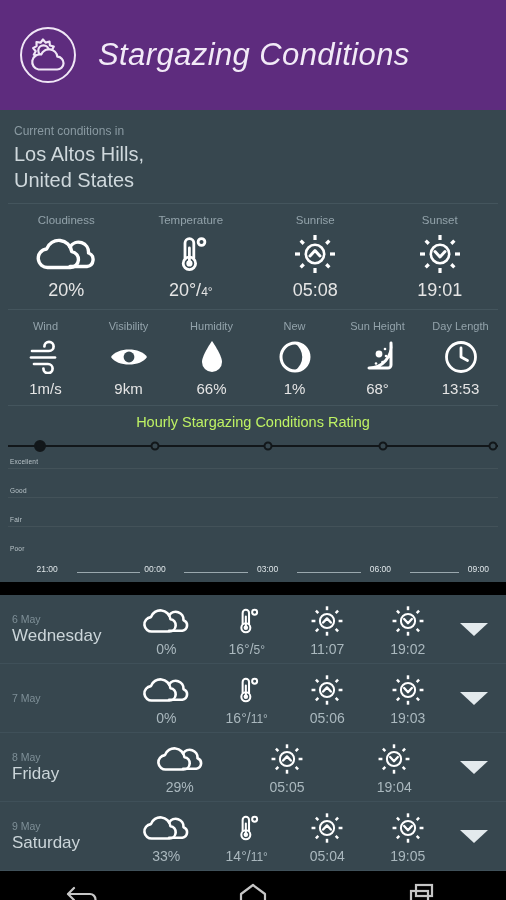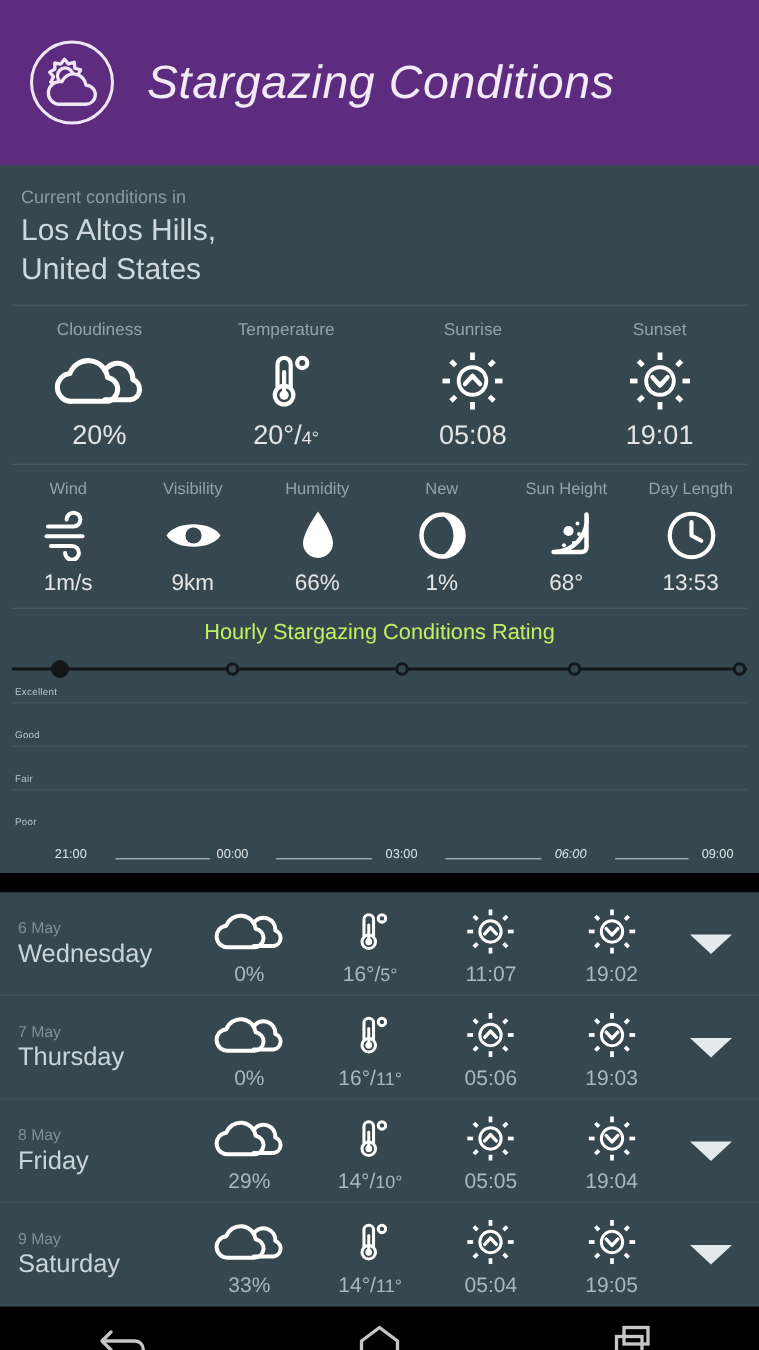--- a/index.html
+++ b/index.html
@@ -295,21 +295,21 @@
         <div class="grid-label" style="top:80px;">Fair</div>
         <div class="grid-line" style="top:90px;"></div>
 
         <div class="grid-label" style="top:109px;">Poor</div>
       </div>
 
       <div class="axis">
         <div class="axis-tick" style="left:8%;">21:00</div>
         <div class="axis-tick" style="left:30%;">00:00</div>
         <div class="axis-tick" style="left:53%;">03:00</div>
-        <div class="axis-tick" style="left:76%;font-style:italic;">06:00</div>
+        <div class="axis-tick" style="left:76%;">06:00</div>
         <div class="axis-tick" style="left:96%;">09:00</div>
         <div class="axis-rule" style="left:14%;width:13%;"></div>
         <div class="axis-rule" style="left:36%;width:13%;"></div>
         <div class="axis-rule" style="left:59%;width:13%;"></div>
         <div class="axis-rule" style="left:82%;width:10%;"></div>
       </div>
     </div>
 
     <div class="black-gap"></div>
 
@@ -386,21 +386,20 @@
           </div>
         </div>
         <div class="fc-arrow">
           <span class="caret"></span>
         </div>
       </div>
 
       <div class="fc-row">
         <div class="fc-date">
           <div class="fc-day-num">7 May</div>
-          <div class="fc-day-name">Thursday</div>
         </div>
         <div class="fc-cells">
           <div class="fc-cell">
             <div class="fc-icon">
               <svg width="56" height="34" viewBox="0 0 72 42">
                   <g fill="none" stroke="#ffffff" stroke-width="3.4" stroke-linejoin="round" stroke-linecap="round">
                     <path d="M40 14 a10 10 0 0 1 18.5 6 a7 7 0 0 1 -1.5 13.5 h-17"></path>
                     <path d="M18.5 34.5 h22 a8 8 0 0 0 1.2 -15.9 a13 13 0 0 0 -25.1 -2.6 a8.4 8.4 0 0 0 1.9 18.5z"></path>
                   </g>
                 </svg>
@@ -474,34 +473,20 @@
           <div class="fc-cell">
             <div class="fc-icon">
               <svg width="56" height="34" viewBox="0 0 72 42">
                   <g fill="none" stroke="#ffffff" stroke-width="3.4" stroke-linejoin="round" stroke-linecap="round">
                     <path d="M40 14 a10 10 0 0 1 18.5 6 a7 7 0 0 1 -1.5 13.5 h-17"></path>
                     <path d="M18.5 34.5 h22 a8 8 0 0 0 1.2 -15.9 a13 13 0 0 0 -25.1 -2.6 a8.4 8.4 0 0 0 1.9 18.5z"></path>
                   </g>
                 </svg>
             </div>
             <div class="fc-val">29%</div>
-          </div>
-          <div class="fc-cell">
-            <div class="fc-icon">
-              <svg width="32" height="34" viewBox="0 0 44 44">
-                  <g fill="none" stroke="#ffffff" stroke-width="2.8" stroke-linecap="round">
-                    <path d="M16 26 V11 a4.4 4.4 0 0 1 8.8 0 V26"></path>
-                    <circle cx="20.4" cy="31.4" r="6.2"></circle>
-                    <line x1="20.4" y1="16" x2="20.4" y2="29"></line>
-                    <circle cx="32.5" cy="10" r="3.4"></circle>
-                  </g>
-                  <circle cx="20.4" cy="31.4" r="3.1" fill="#ffffff"></circle>
-                </svg>
-            </div>
-            <div class="fc-val"><span>14°/</span><span class="temp-lo">10°</span></div>
           </div>
           <div class="fc-cell">
             <div class="fc-icon">
               <svg width="36" height="34" viewBox="0 0 46 44">
                   <circle cx="23" cy="22" r="9.2" fill="none" stroke="#fff" stroke-width="2.6"></circle>
                   <path d="M18 24 l5 -5.4 l5 5.4" fill="none" stroke="#fff" stroke-width="3" stroke-linecap="round" stroke-linejoin="round"></path>
                   <g fill="#fff">
                     <rect x="21.4" y="3" width="3.2" height="5"></rect>
                     <rect x="21.4" y="36" width="3.2" height="5"></rect>
                     <rect x="3" y="20.4" width="5" height="3.2"></rect>

